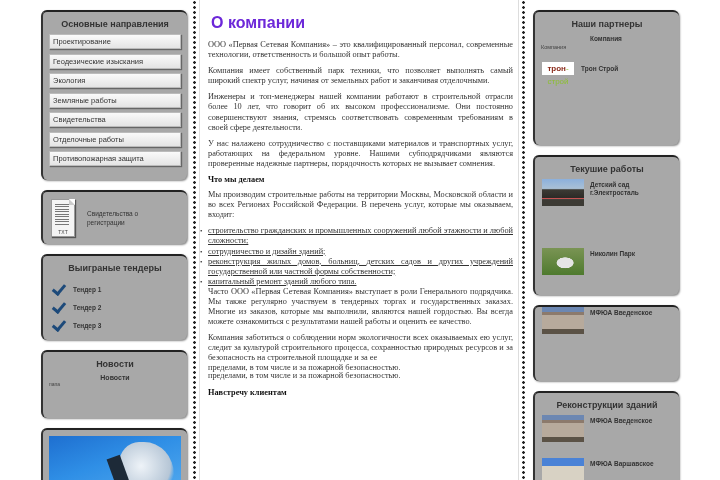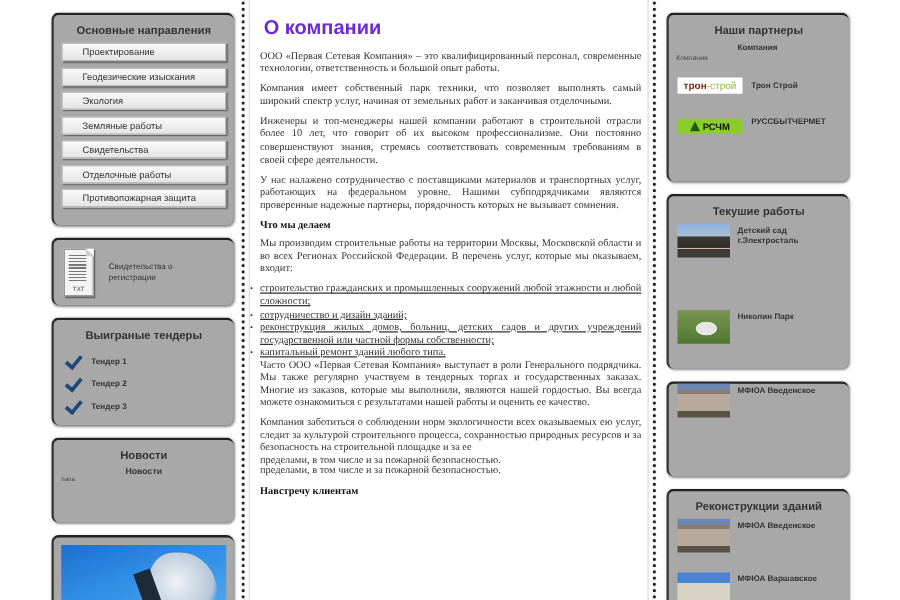--- a/index.html
+++ b/index.html
@@ -16,21 +16,21 @@
     .dots.d2 { left: 521px; }
     .main-shadow { position: absolute; left: 199px; top: 0; width: 1px; height: 480px; background: #ddd; }
     .main-shadow.r { left: 518px; }
 
     .box { background: #a8a8a8; border-radius: 6px; border-top: 2px solid #222; border-left: 2px solid #333;
       box-shadow: 1px 1px 2px #888; margin-bottom: 10px; position: relative; }
     .box-title { text-align: center; font-size: 9px; font-weight: bold; color: #333; padding: 7px 0 5px; }
 
     .nav { padding: 0 6px 4px 6px; }
     .nav-item { display: block; height: 15px; margin-bottom: 4.5px; background: linear-gradient(#fafafa, #e4e4e4);
-      border: 1px solid #bbb; box-shadow: 1px 1px 1px #666; font-size: 7.5px; color: #333; line-height: 13px; padding-left: 16px; cursor: pointer; }
+      border: 1px solid #bbb; box-shadow: 1px 1px 1px #666; font-size: 7.5px; color: #333; line-height: 13px; padding-left: 3px; cursor: pointer; }
 
     .cert { height: 52px; display: flex; align-items: center; padding-left: 8px; }
     .txt-icon { width: 24px; height: 38px; background: #f4f4f4; border: 1px solid #999; position: relative; box-shadow: 1px 1px 1px #555; }
     .txt-icon .lines { position: absolute; left: 3px; top: 4px; right: 5px; height: 22px;
       background: repeating-linear-gradient(#777 0, #777 1px, transparent 1px, transparent 2.5px); }
     .txt-icon .lbl { position: absolute; bottom: 1px; left: 0; right: 0; text-align: center; font-size: 5px; color: #444; }
     .txt-icon .fold { position: absolute; right: -1px; top: -1px; width: 0; height: 0; border-top: 6px solid #fff; border-left: 6px solid #ccc; }
     .cert-text { font-size: 6.5px; color: #333; margin-left: 12px; line-height: 9px; width: 70px; }
 
     .tender-list { padding: 2px 0 6px 8px; }
@@ -57,21 +57,21 @@
     .h3 { font-size: 8.3px; font-weight: bold; color: #111; margin-bottom: 6px; }
     .ul { font-size: 8.3px; line-height: 10.1px; text-align: justify; margin-left: -4px; }
     .ul li { list-style: none; position: relative; padding-left: 4px; text-decoration: underline; }
     .ul li::before { content: "•"; position: absolute; left: -4px; font-size: 7px; }
     .overlap { font-size: 8.3px; line-height: 8px; margin-bottom: 8px; }
 
     
     .partner-head { font-size: 6.5px; font-weight: bold; color: #333; margin-left: 55px; margin-top: 1px; }
     .partner-sub { font-size: 5.5px; color: #444; margin-left: 6px; margin-top: 2px; }
     .partner { display: flex; align-items: center; margin-top: 20px; padding-left: 7px; }
-    .partner .logo { width: 52px; height: 13px; flex-shrink: 0; }
+    .partner .logo { width: 32px; height: 13px; flex-shrink: 0; }
     .logo-tron { background: #fff; font-family: "Liberation Sans", sans-serif; font-size: 8px; font-weight: bold; line-height: 13px; color: #8a2a1a; text-align: center; }
     .logo-tron em { color: #8cbf2f; font-style: normal; font-weight: normal; }
     .logo-rscm { background: #8ccc2a; height: 12px !important; display: flex; align-items: center; justify-content: center; font-size: 7.5px; font-weight: bold; color: #111; }
     .logo-rscm .tri { width: 0; height: 0; border-left: 4px solid transparent; border-right: 4px solid transparent; border-bottom: 8px solid #1e5a14; margin-right: 2px; }
     .partner .name { font-size: 6.5px; font-weight: bold; color: #333; margin-left: 7px; }
 
     .work { display: flex; padding-left: 7px; }
     .work .thumb { width: 42px; height: 27px; flex-shrink: 0; }
     .work .name { font-size: 6.5px; font-weight: bold; color: #333; margin-left: 6px; margin-top: 2px; line-height: 8px; }
     .thumb-kinder { background: linear-gradient(#8cb0dc 0%, #a9c0d6 35%, #3c3a34 40%, #2c2a26 70%, #c04040 72%, #e8e8e8 74%, #3c3a34 76%); }
@@ -167,27 +167,20 @@
 
 <div class="col-right">
   <div class="box" style="height:135px">
     <div class="box-title">Наши партнеры</div>
     <div class="partner-head">Компания</div>
     <div class="partner-sub">Компания</div>
     <div class="partner" style="margin-top:12px">
       <div class="logo logo-tron"><span>трон</span><em>-строй</em></div>
       <div class="name">Трон Строй</div>
     </div>
-    <div class="partner">
-      <div class="logo logo-rscm">
-          <div class="tri"></div>
-          <span>РСЧМ</span>
-        </div>
-      <div class="name" style="margin-top:-8px">РУССБЫТЧЕРМЕТ</div>
-    </div>
   </div>
 
   <div class="box" style="height:140px">
     <div class="box-title">Текушие работы</div>
     <div class="work">
       <div class="thumb thumb-kinder"></div>
       <div class="name">Детский сад г.Электросталь</div>
     </div>
     <div class="work" style="margin-top:42px">
       <div class="thumb thumb-park"></div>

